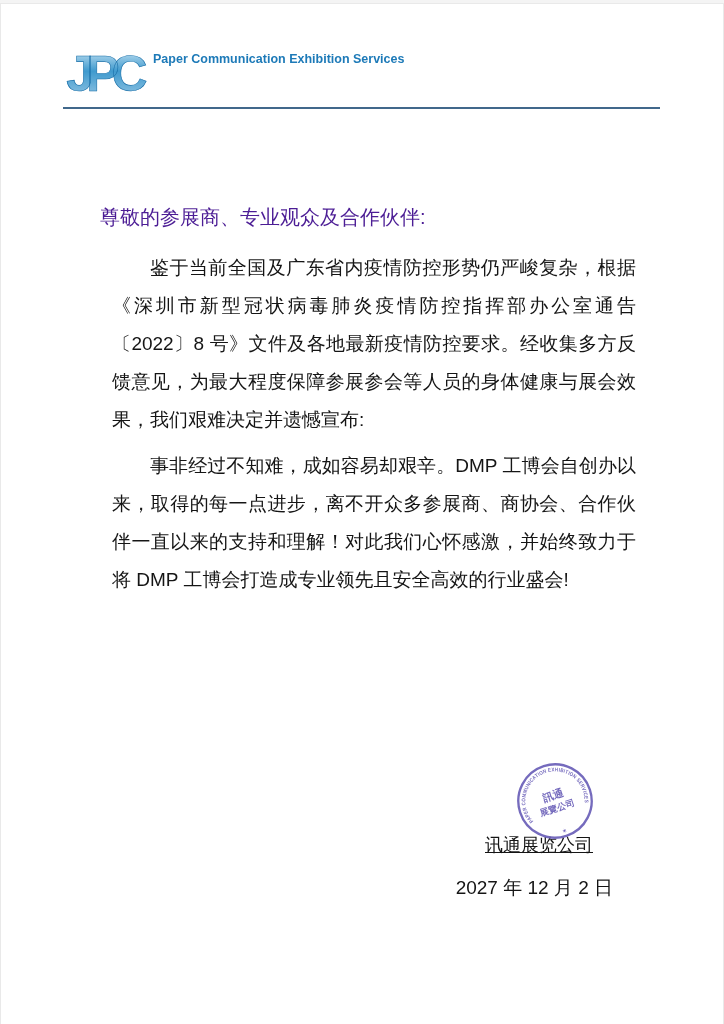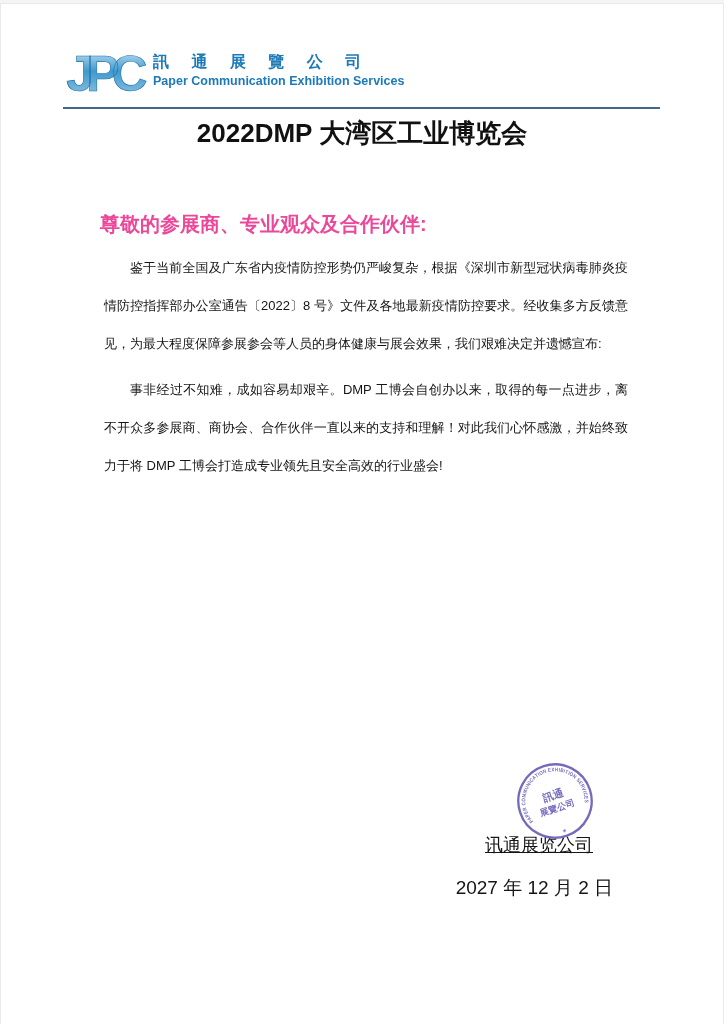--- a/index.html
+++ b/index.html
@@ -17,23 +17,23 @@
   .header{position:absolute;left:63px;top:42px;right:64px;display:flex;align-items:flex-start;}
   .logo-mark{flex:0 0 auto;}
   .logo-text{margin-left:10px;padding-top:6px;}
   .logo-cn{font-size:16px;font-weight:bold;letter-spacing:9px;color:#1d7ab8;line-height:22px;white-space:nowrap;}
   .logo-en{font-size:12.5px;font-weight:bold;color:#1d7ab8;line-height:16px;white-space:nowrap;}
   .rule{position:absolute;left:63px;right:64px;top:104px;height:2px;background:#41688b;}
   
   .title{position:absolute;left:0;right:0;top:112px;text-align:center;
          font-weight:bold;font-size:26px;line-height:37px;color:#111;}
   
-  .salutation{position:absolute;left:100px;top:208px;font-size:20px;font-weight:bold;color:#ec4899;}
-  .bodytext{position:absolute;left:104px;width:524px;top:246px;
-            font-size:13px;line-height:38px;text-align:justify;color:#151515;}
+  .salutation{position:absolute;left:100px;top:201px;font-size:20px;font-weight:normal;color:#4c1d95;}
+  .bodytext{position:absolute;left:112px;width:524px;top:246px;
+            font-size:19px;line-height:38px;text-align:justify;color:#151515;}
   .bodytext p{margin:0 0 8px;text-indent:2em;}
   .bodytext p.em{font-weight:bold;}
   
   .sign-company{position:absolute;right:131px;top:830px;font-size:18px;color:#151515;text-decoration:underline;}
   .sign-date{position:absolute;right:111px;top:872px;font-size:19px;color:#151515;}
   .seal{position:absolute;left:516px;top:759px;width:78px;height:78px;
         transform:rotate(-18deg);opacity:.92;pointer-events:none;}
 </style>
 </head>
 <body>
@@ -45,28 +45,26 @@
       <defs>
         <linearGradient id="lg" x1="0" y1="0" x2="0" y2="1">
           <stop offset="0" stop-color="#d7ecf8"></stop>
           <stop offset="0.45" stop-color="#3f9ace"></stop>
           <stop offset="1" stop-color="#9cc9e6"></stop>
         </linearGradient>
       </defs>
       <text x="40" y="46" text-anchor="middle" font-size="50" font-weight="bold" letter-spacing="-8" fill="url(#lg)" stroke="#1a6fa8" stroke-width="0.6">JPC</text>
     </svg>
     <div class="logo-text">
-      <div class="logo-cn">訊 通 展 覽 公 司</div>
       <div class="logo-en">Paper Communication Exhibition Services</div>
     </div>
   </div>
   <div class="rule"></div>
 
   <div class="title">
-    <div>2022DMP 大湾区工业博览会</div>
   </div>
 
   <div class="salutation">尊敬的参展商、专业观众及合作伙伴:</div>
 
   <div class="bodytext">
     <p>鉴于当前全国及广东省内疫情防控形势仍严峻复杂，根据《深圳市新型冠状病毒肺炎疫情防控指挥部办公室通告〔2022〕8 号》文件及各地最新疫情防控要求。经收集多方反馈意见，为最大程度保障参展参会等人员的身体健康与展会效果，我们艰难决定并遗憾宣布:</p>
     <p>事非经过不知难，成如容易却艰辛。DMP 工博会自创办以来，取得的每一点进步，离不开众多参展商、商协会、合作伙伴一直以来的支持和理解！对此我们心怀感激，并始终致力于将 DMP 工博会打造成专业领先且安全高效的行业盛会!</p>
   </div>
 
   <div class="sign-company">讯通展览公司</div>

